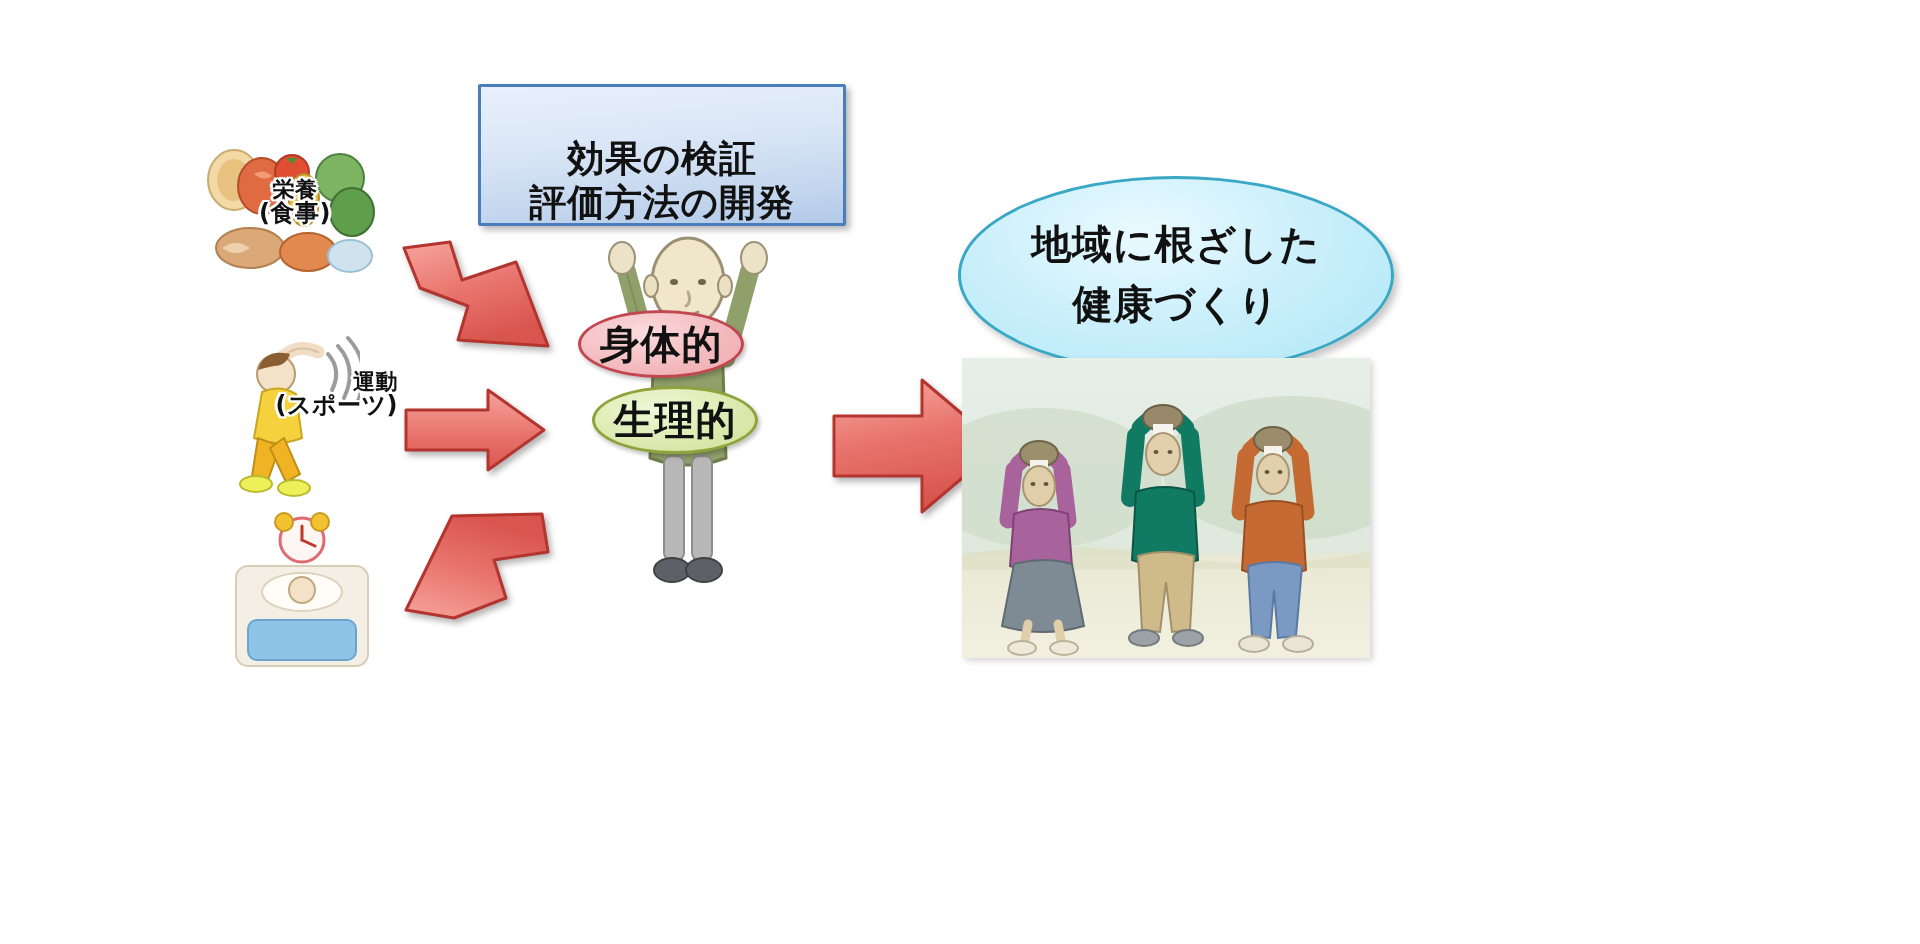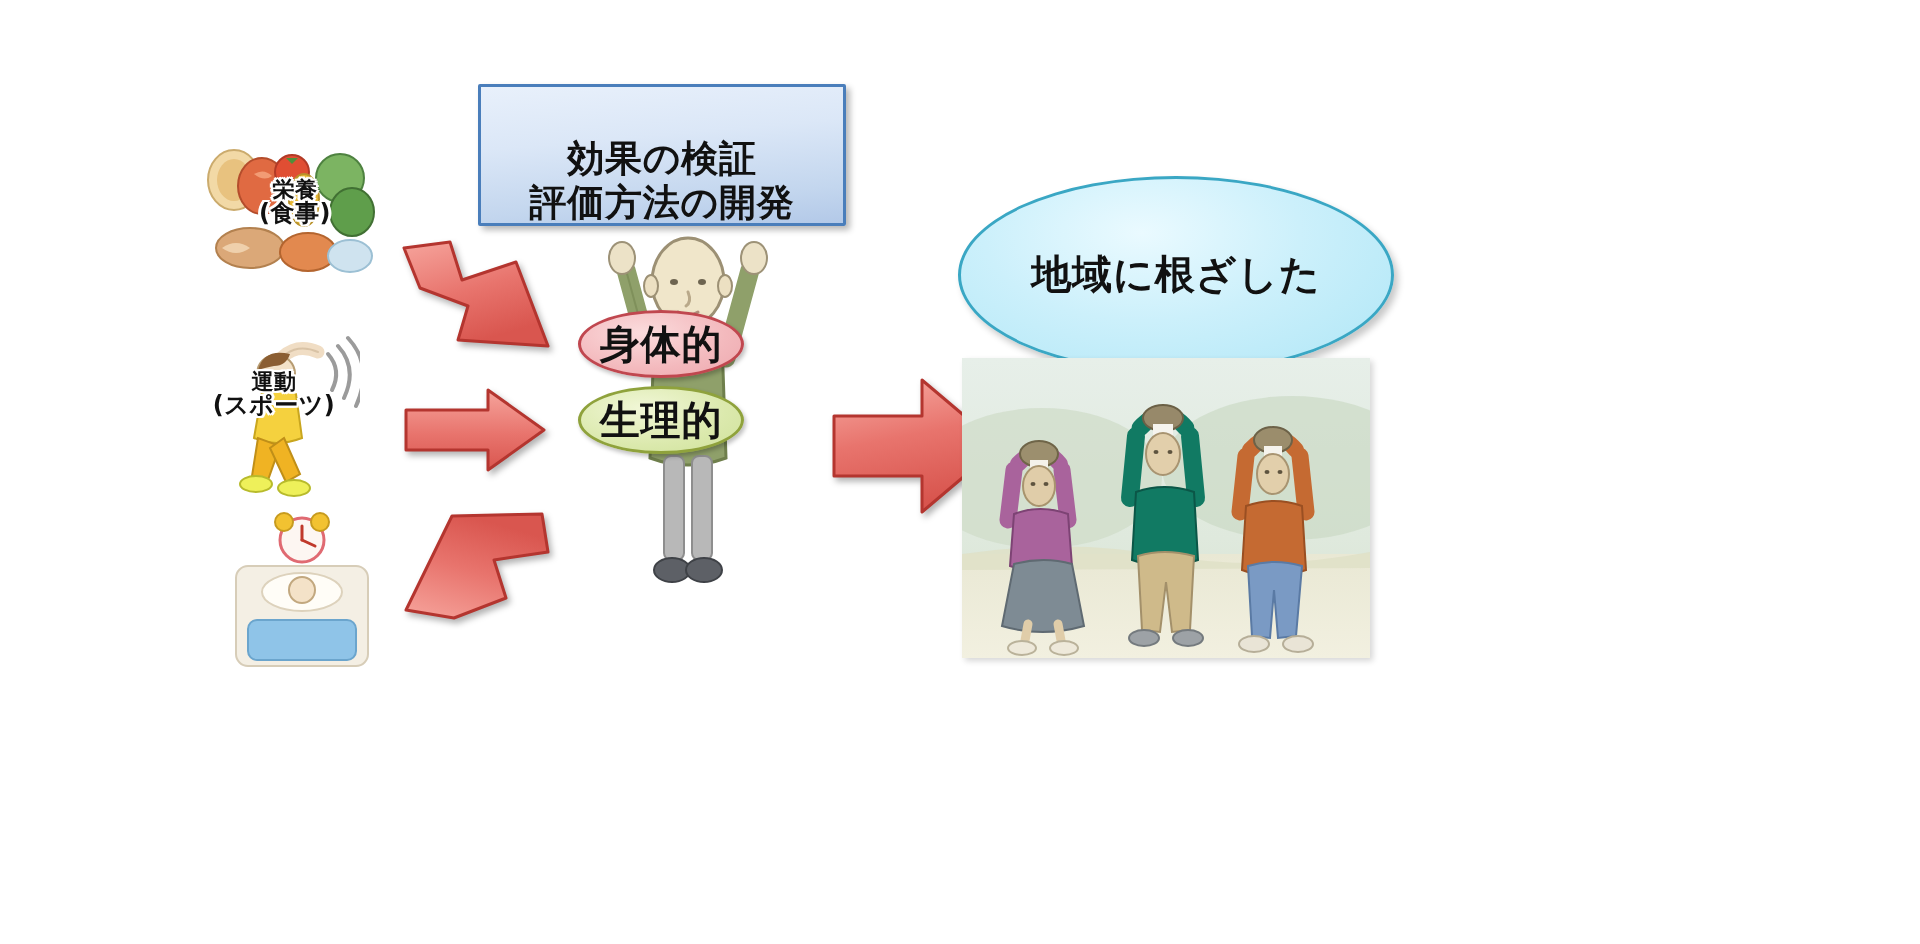--- a/index.html
+++ b/index.html
@@ -69,21 +69,21 @@
   .badge {
     display: flex; align-items: center; justify-content: center;
     border-radius: 50%;
     box-shadow: 2px 3px 4px rgba(0,0,0,0.25);
     z-index: 8;
   }
   .badge span { font-size: 40px; }
   .badge-physical   { left: 578px; top: 310px; width: 160px; height: 62px;
                       background: radial-gradient(ellipse at 38% 32%, #fbdcdd 0%, #f3b9bd 60%, #eda8ae 100%);
                       border: 3px solid #c0474f; }
-  .badge-physiological { left: 578px; top: 386px; width: 160px; height: 62px;
+  .badge-physiological { left: 592px; top: 386px; width: 160px; height: 62px;
                       background: radial-gradient(ellipse at 38% 32%, #f1f7d7 0%, #dbe9ad 60%, #cfe29b 100%);
                       border: 3px solid #8fa23c; }
   .badge-psychological { left: 578px; top: 462px; width: 160px; height: 62px;
                       background: radial-gradient(ellipse at 38% 32%, #eeeaf8 0%, #d9d2ee 60%, #cdc4e8 100%);
                       border: 3px solid #7e6bb5; }
 
   
   .outcome {
     left: 958px; top: 176px; width: 430px; height: 192px;
     background: radial-gradient(ellipse at 42% 28%, #eafaff 0%, #ccf0fb 45%, #aee6f6 100%);
@@ -162,21 +162,21 @@
     <path d="M26 58 q6 -22 32 -16 q-4 12 -16 12 q-10 2 -16 4 z" fill="#8b5e32"></path>
 
     <path d="M30 80 q18 -8 34 2 l6 44 q-26 10 -48 0 z" fill="#f5d13e" stroke="#c9a61f" stroke-width="2"></path>
 
     <path d="M26 126 l-6 38 l16 4 l12 -34 z" fill="#f0b323" stroke="#c08f18" stroke-width="2"></path>
     <path d="M52 126 l16 36 l-14 8 l-16 -34 z" fill="#f0b323" stroke="#c08f18" stroke-width="2"></path>
 
     <ellipse cx="24" cy="172" rx="16" ry="8" fill="#eef05a" stroke="#b8bb2c" stroke-width="2"></ellipse>
     <ellipse cx="62" cy="176" rx="16" ry="8" fill="#eef05a" stroke="#b8bb2c" stroke-width="2"></ellipse>
   </svg>
-  <div class="abs src-label" style="left:159px; top:370px; width:230px;">
+  <div class="abs src-label" style="left:168px; top:370px; width:230px;align-items:flex-end;">
     <div class="jp outlined l1">運動</div>
     <div class="jp outlined l2">(スポーツ)</div>
   </div>
 
   <svg class="abs arrow" style="left:400px; top:384px; width:150px; height:92px;" viewBox="0 0 150 92">
     <defs>
       <linearGradient id="gA2" x1="0" y1="0" x2="0" y2="1">
         <stop offset="0%" stop-color="#f6a49c"></stop>
         <stop offset="55%" stop-color="#e8746d"></stop>
         <stop offset="100%" stop-color="#d9564f"></stop>
@@ -255,20 +255,21 @@
         <stop offset="0%" stop-color="#f7aaa2"></stop>
         <stop offset="50%" stop-color="#e8746d"></stop>
         <stop offset="100%" stop-color="#d8554e"></stop>
       </linearGradient>
     </defs>
     <path d="M8 44 L96 44 L96 8 L174 74 L96 140 L96 104 L8 104 Z" fill="url(#gBig)" stroke="#b4352f" stroke-width="3" stroke-linejoin="round"></path>
   </svg>
 
   <div class="abs outcome">
     <div class="jp line">地域に根ざした</div>
+    <div class="jp line">健康づくり</div>
   </div>
 
   <svg class="abs photo" viewBox="0 0 408 300">
     <defs>
       <linearGradient id="skyG" x1="0" y1="0" x2="0" y2="1">
         <stop offset="0%" stop-color="#e7efe9"></stop>
         <stop offset="60%" stop-color="#dfe9dd"></stop>
         <stop offset="100%" stop-color="#d6e2cf"></stop>
       </linearGradient>
       <linearGradient id="groundG" x1="0" y1="0" x2="0" y2="1">

